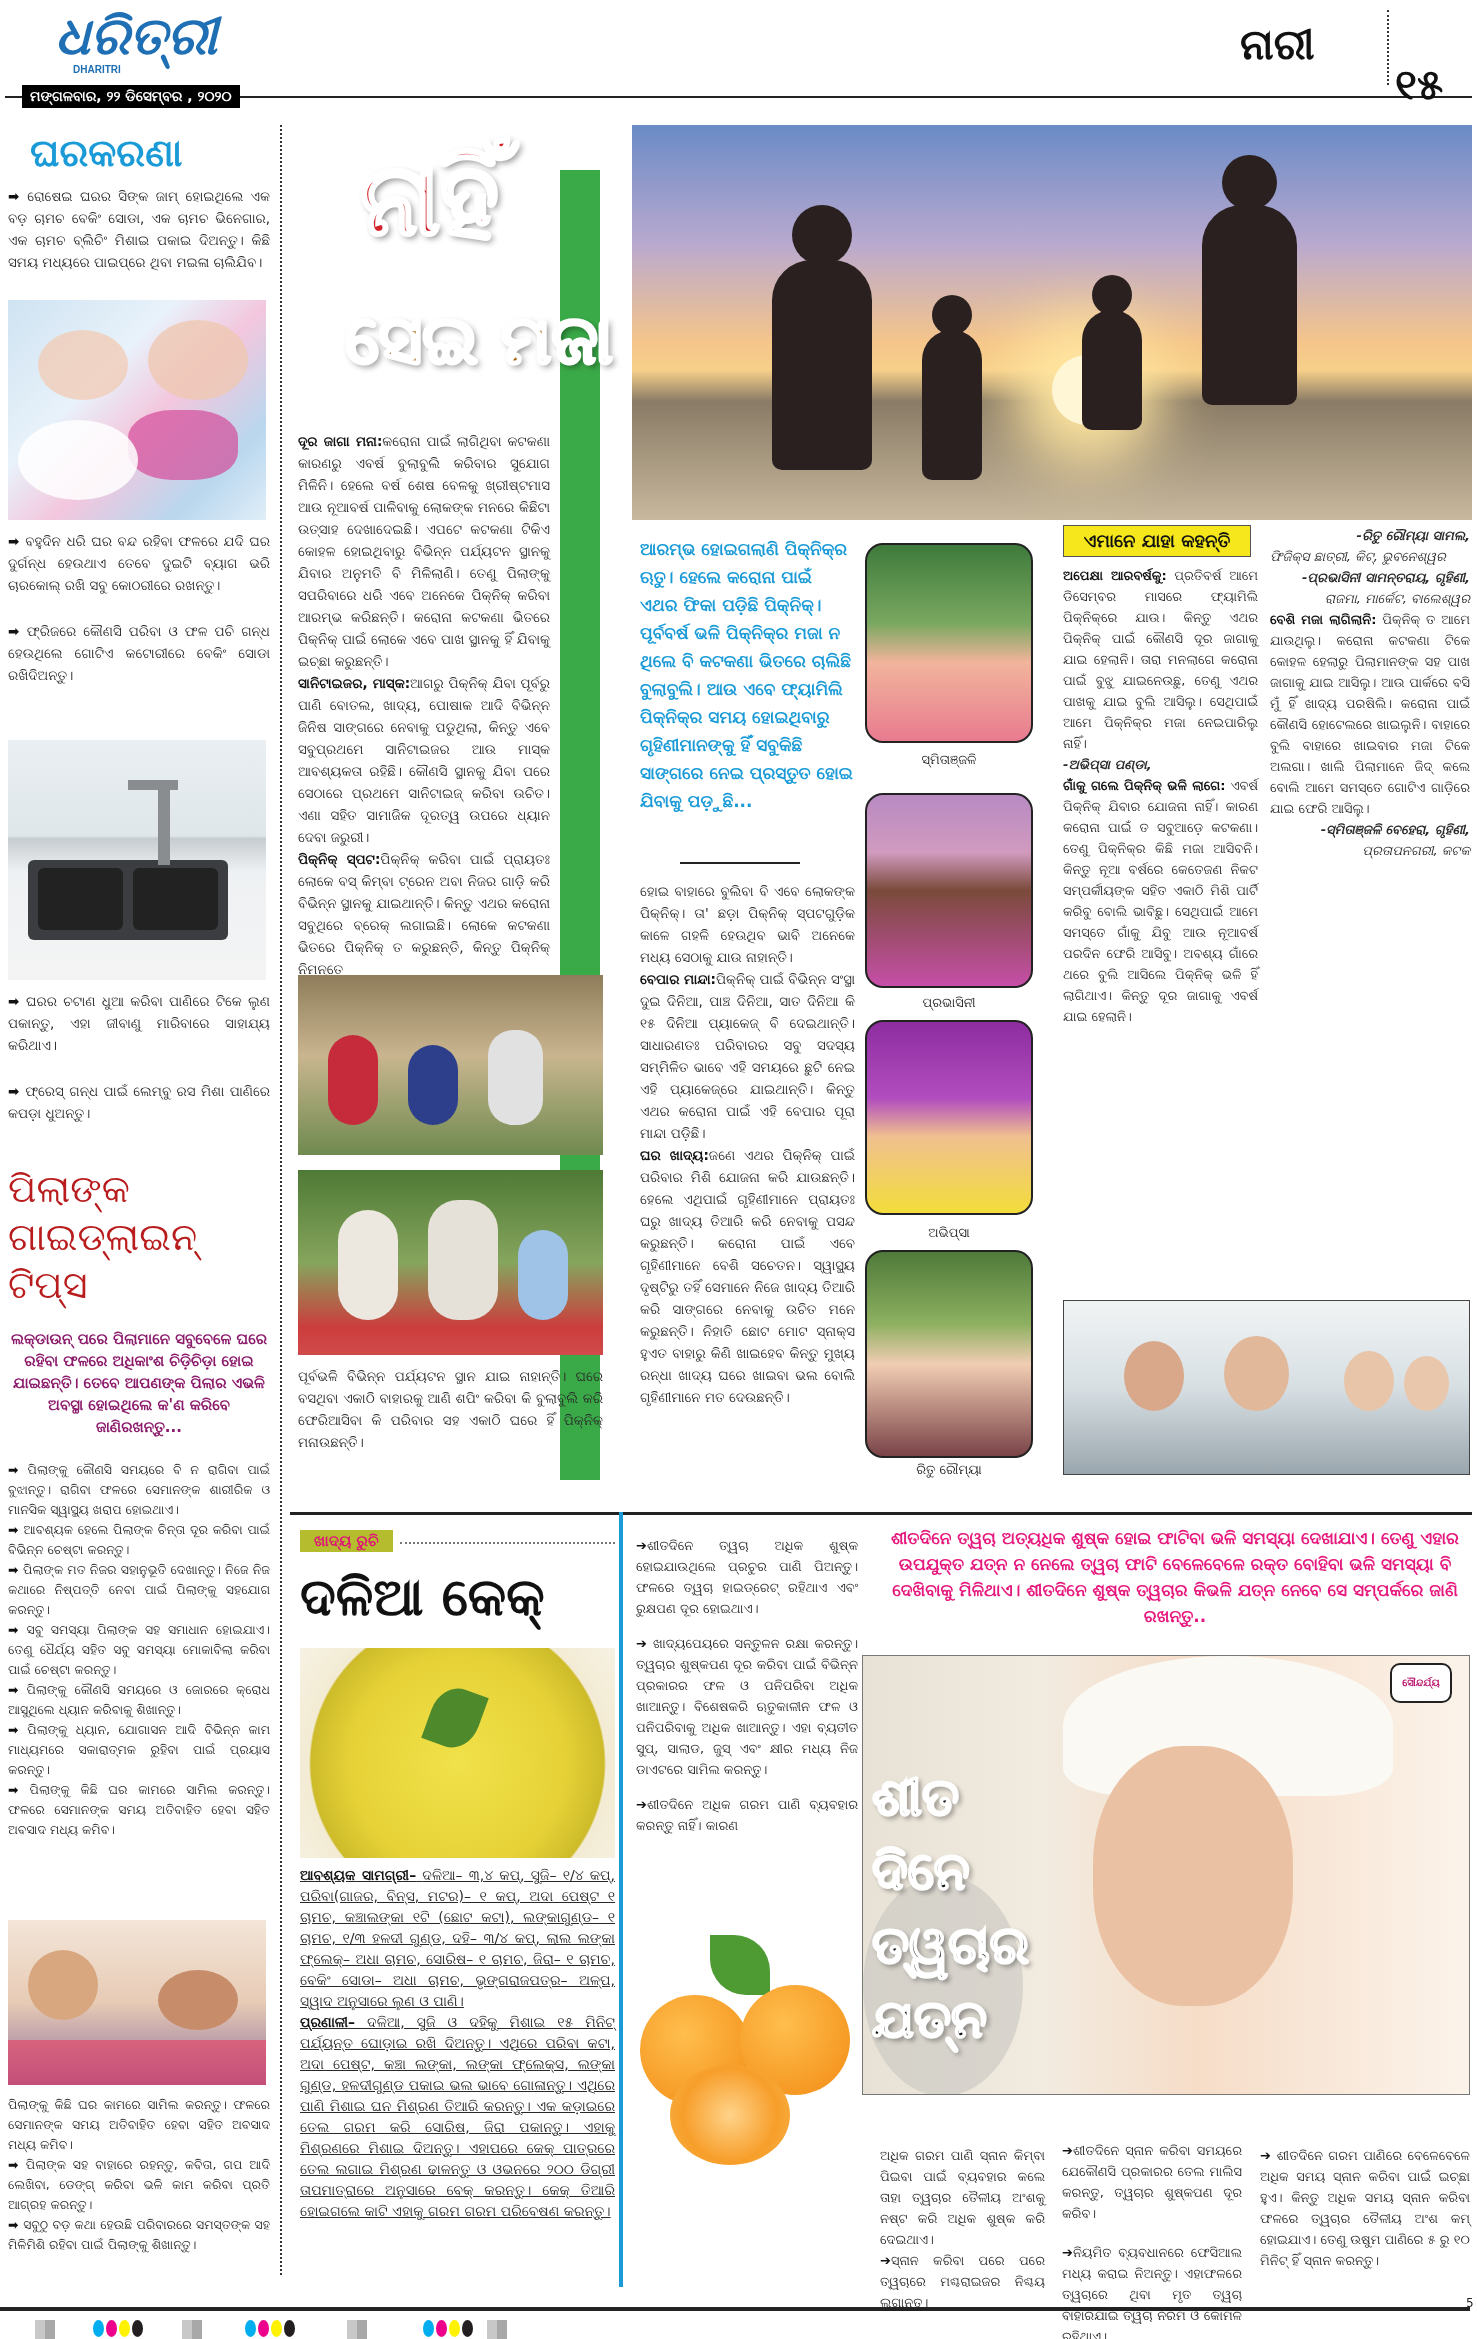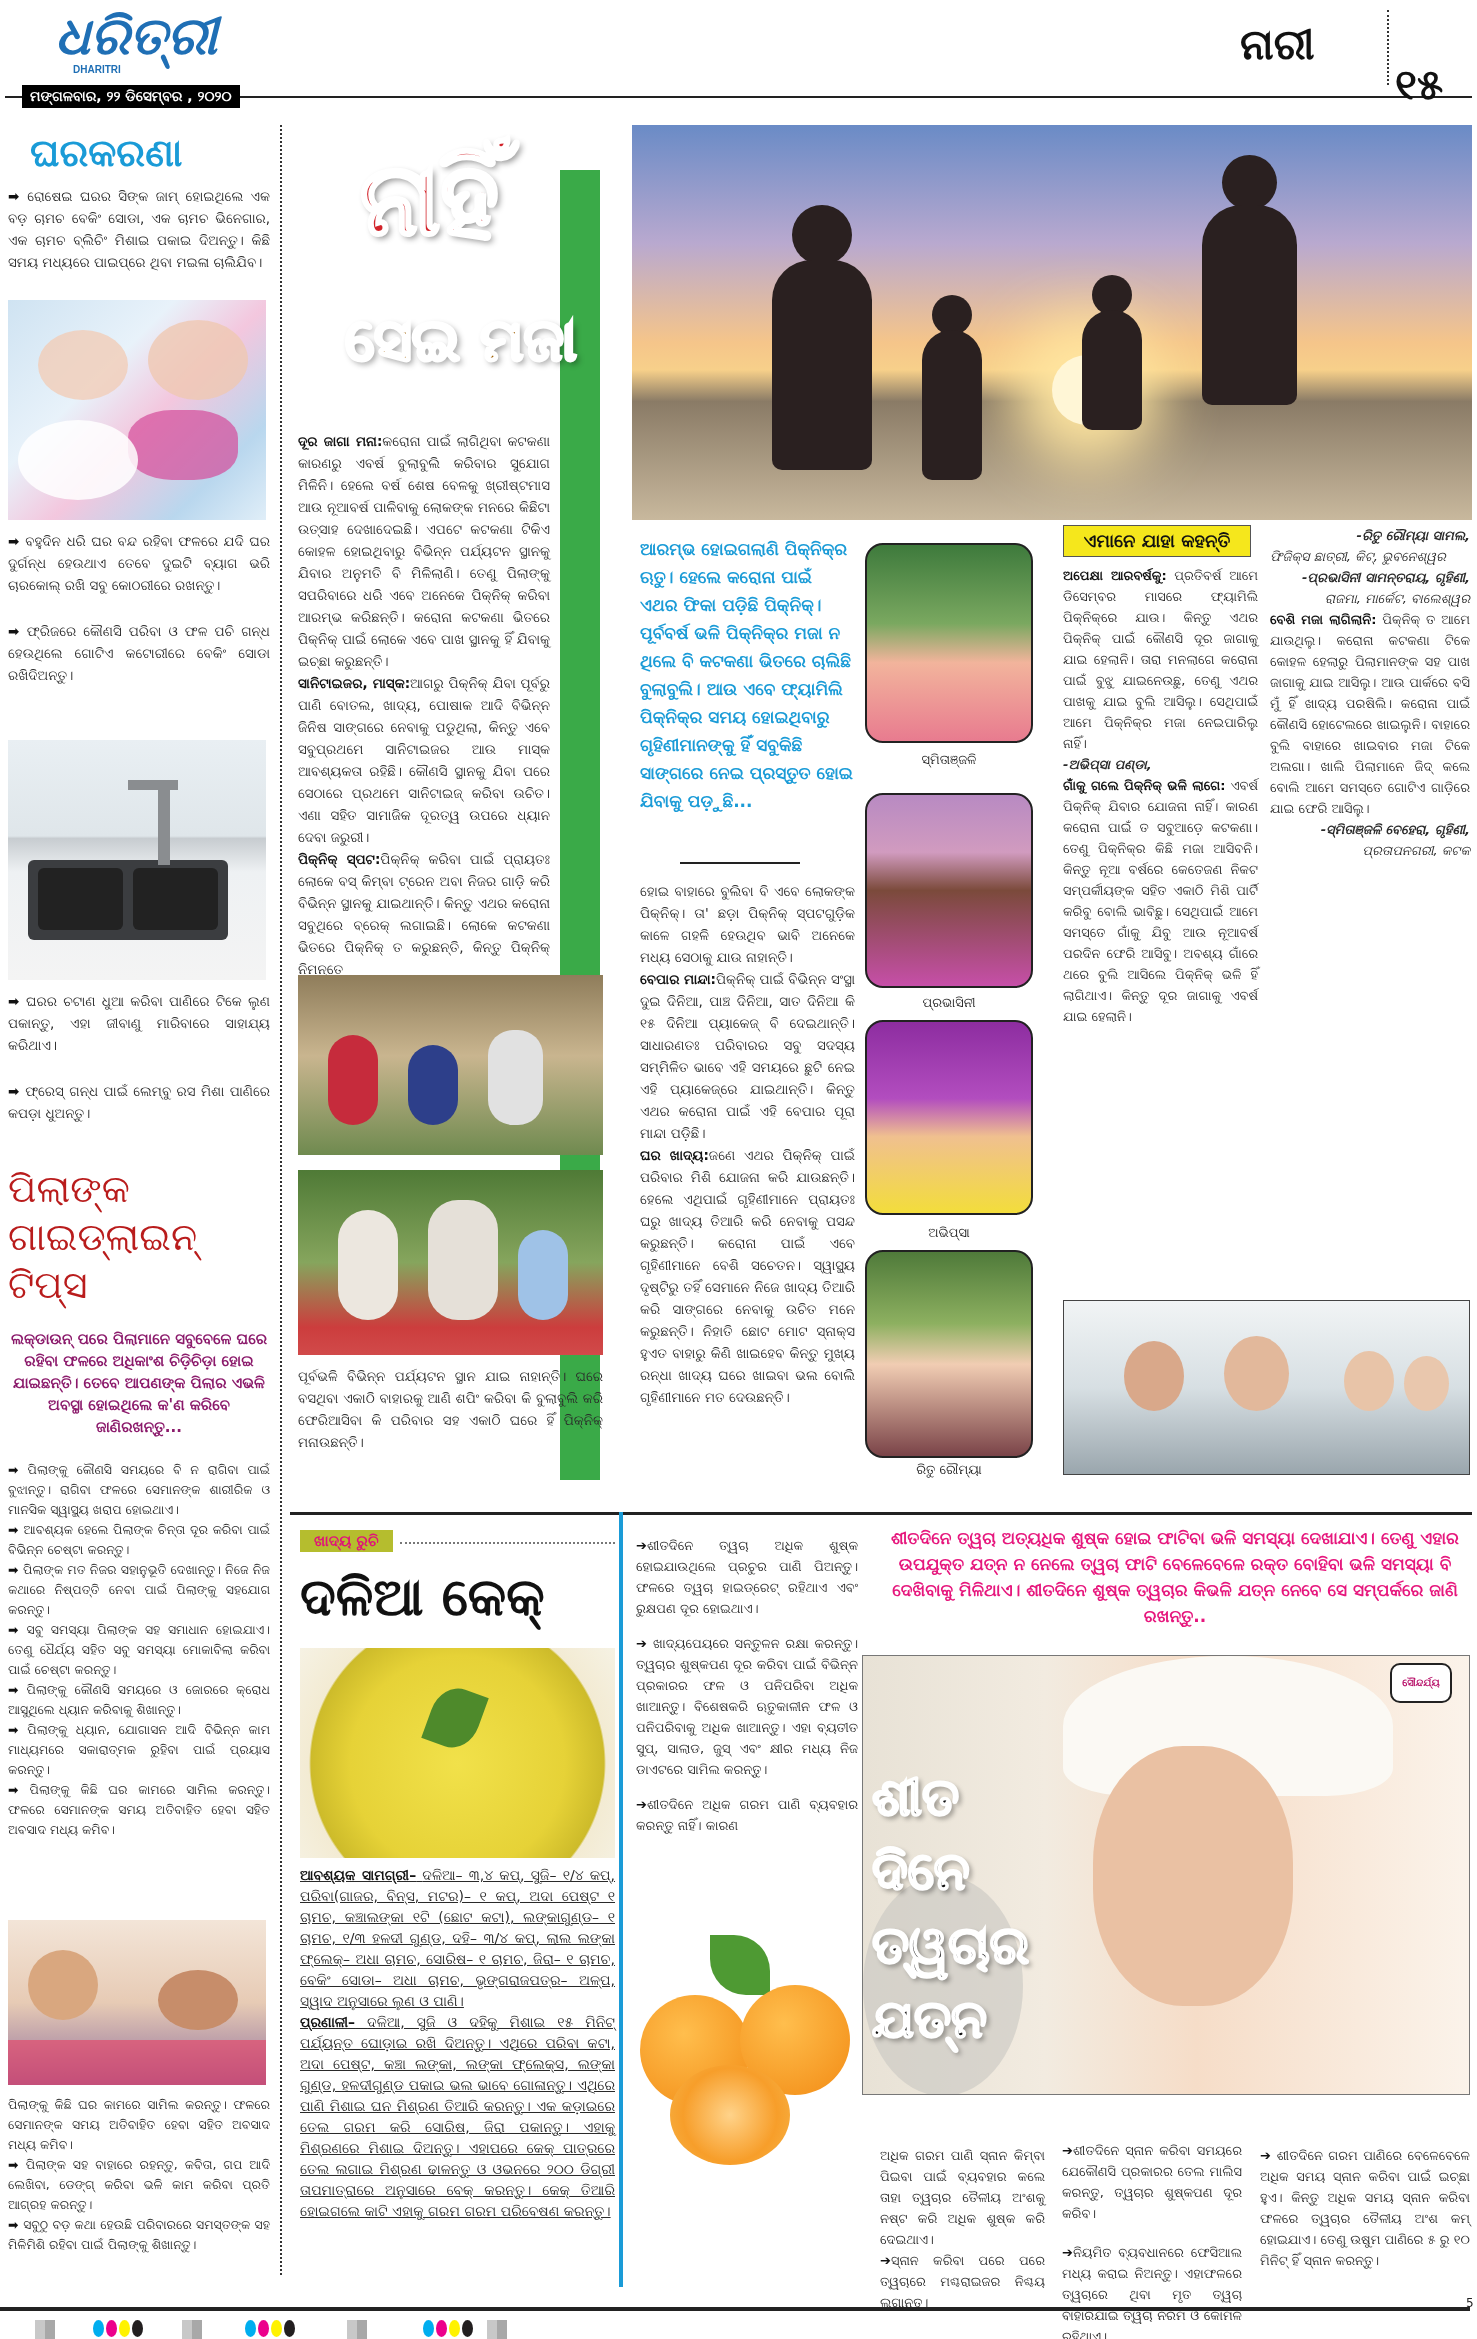--- a/index.html
+++ b/index.html
@@ -87,21 +87,21 @@
   <div style="position:absolute;left:140px;top:135px;width:100px;height:210px;background:#2a2020;border-radius:40px 40px 10px 10px;"></div>
   <div style="position:absolute;left:300px;top:170px;width:40px;height:40px;border-radius:50%;background:#2a2020;"></div>
   <div style="position:absolute;left:290px;top:205px;width:60px;height:150px;background:#2a2020;border-radius:30px 30px 10px 10px;"></div>
   <div style="position:absolute;left:460px;top:150px;width:40px;height:40px;border-radius:50%;background:#2a2020;"></div>
   <div style="position:absolute;left:450px;top:185px;width:60px;height:120px;background:#2a2020;border-radius:30px 30px 10px 10px;"></div>
   <div style="position:absolute;left:590px;top:30px;width:55px;height:55px;border-radius:50%;background:#2a2020;"></div>
   <div style="position:absolute;left:570px;top:80px;width:95px;height:200px;background:#2a2020;border-radius:40px 40px 10px 10px;"></div>
 </div>
 
 <div class="abs" style="left:360px;top:140px;font-size:100px;font-weight:bold;color:#d2232a;line-height:120px;-webkit-text-stroke:3px #fff;text-shadow:3px 3px 6px rgba(0,0,0,.45);">ନାହିଁ</div>
-<div class="abs" style="left:345px;top:285px;font-size:58px;font-weight:bold;color:#a16207;line-height:110px;-webkit-text-stroke:3px #fff;text-shadow:3px 3px 6px rgba(0,0,0,.45);">ସେଇ ମଜା</div>
+<div class="abs" style="left:345px;top:285px;font-size:67px;font-weight:bold;color:#a16207;line-height:110px;-webkit-text-stroke:3px #fff;text-shadow:3px 3px 6px rgba(0,0,0,.45);">ସେଇ ମଜା</div>
 
 <div class="abs txt" style="left:298px;top:430px;width:252px;">
   <p><b>ଦୂର ଜାଗା ମନା:</b><span>କରୋନା ପାଇଁ ଲାଗିଥିବା କଟକଣା କାରଣରୁ ଏବର୍ଷ ବୁଲାବୁଲି କରିବାର ସୁଯୋଗ ମିଳିନି। ହେଲେ ବର୍ଷ ଶେଷ ବେଳକୁ ଖ୍ରୀଷ୍ଟମାସ ଆଉ ନୂଆବର୍ଷ ପାଳିବାକୁ ଲୋକଙ୍କ ମନରେ କିଛିଟା ଉତ୍ସାହ ଦେଖାଦେଇଛି। ଏପଟେ କଟକଣା ଟିକିଏ କୋହଳ ହୋଇଥିବାରୁ ବିଭିନ୍ନ ପର୍ଯ୍ୟଟନ ସ୍ଥାନକୁ ଯିବାର ଅନୁମତି ବି ମିଳିଲାଣି। ତେଣୁ ପିଲାଙ୍କୁ ସପରିବାରେ ଧରି ଏବେ ଅନେକେ ପିକ୍‌ନିକ୍ କରିବା ଆରମ୍ଭ କରିଛନ୍ତି। କରୋନା କଟକଣା ଭିତରେ ପିକ୍‌ନିକ୍ ପାଇଁ ଲୋକେ ଏବେ ପାଖ ସ୍ଥାନକୁ ହିଁ ଯିବାକୁ ଇଚ୍ଛା କରୁଛନ୍ତି।</span></p>
   <p><b>ସାନିଟାଇଜର, ମାସ୍କ:</b><span>ଆଗରୁ ପିକ୍‌ନିକ୍ ଯିବା ପୂର୍ବରୁ ପାଣି ବୋତଲ, ଖାଦ୍ୟ, ପୋଷାକ ଆଦି ବିଭିନ୍ନ ଜିନିଷ ସାଙ୍ଗରେ ନେବାକୁ ପଡୁଥିଲା, କିନ୍ତୁ ଏବେ ସବୁପ୍ରଥମେ ସାନିଟାଇଜର ଆଉ ମାସ୍କ ଆବଶ୍ୟକତା ରହିଛି। କୌଣସି ସ୍ଥାନକୁ ଯିବା ପରେ ସେଠାରେ ପ୍ରଥମେ ସାନିଟାଇଜ୍ କରିବା ଉଚିତ। ଏଣା ସହିତ ସାମାଜିକ ଦୂରତ୍ୱ ଉପରେ ଧ୍ୟାନ ଦେବା ଜରୁରୀ।</span></p>
   <p><b>ପିକ୍‌ନିକ୍ ସ୍ପଟ:</b><span>ପିକ୍‌ନିକ୍ କରିବା ପାଇଁ ପ୍ରାୟତଃ ଲୋକେ ବସ୍ କିମ୍ବା ଟ୍ରେନ ଅବା ନିଜର ଗାଡ଼ି କରି ବିଭିନ୍ନ ସ୍ଥାନକୁ ଯାଇଥାନ୍ତି। କିନ୍ତୁ ଏଥର କରୋନା ସବୁଥିରେ ବ୍ରେକ୍ ଲଗାଇଛି। ଲୋକେ କଟକଣା ଭିତରେ ପିକ୍‌ନିକ୍ ତ କରୁଛନ୍ତି, କିନ୍ତୁ ପିକ୍‌ନିକ୍ ନିମନ୍ତେ</span></p>
 </div>
 
 <div class="abs imgbox" style="left:298px;top:975px;width:305px;height:180px;background:linear-gradient(180deg,#8f7d5b 0%,#c9b58f 45%,#6f8a4f 100%);">
   <div style="position:absolute;left:30px;top:60px;width:50px;height:90px;border-radius:25px;background:#c62b3c;"></div>
   <div style="position:absolute;left:110px;top:70px;width:50px;height:80px;border-radius:25px;background:#2d3f8a;"></div>

